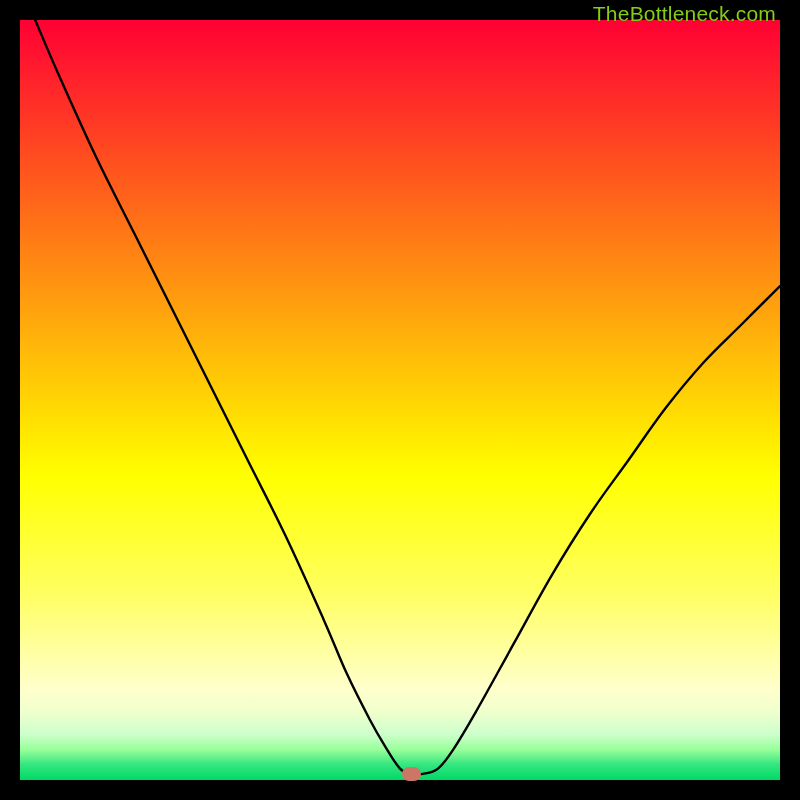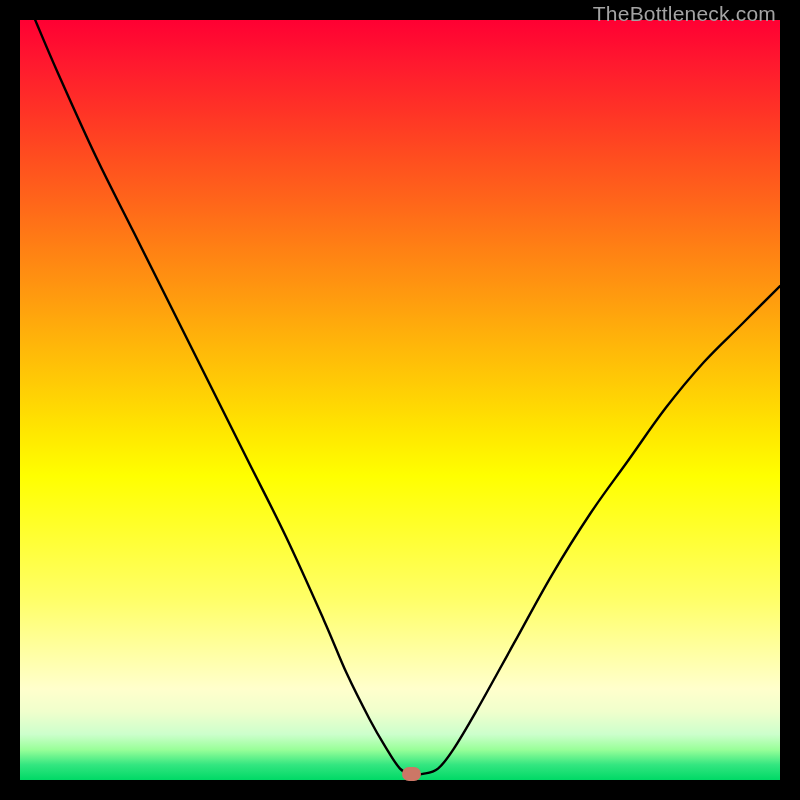--- a/index.html
+++ b/index.html
@@ -18,21 +18,21 @@
       #ffff00 60%,
       #ffff33 68%,
       #ffff66 76%,
       #ffff99 82%,
       #ffffcc 88%,
       #f0ffcc 91%,
       #ccffcc 94%,
       #99ff99 96%,
       #33e680 98%,
       #00d966 100%)}
-  .watermark{position:absolute;top:2px;right:24px;color:#a3a3a3;font-size:21px;font-weight:500;letter-spacing:0.2px}
+  .watermark{position:absolute;top:2px;right:24px;color:#84cc16;font-size:21px;font-weight:500;letter-spacing:0.2px}
   .curve{position:absolute;left:20px;top:20px;width:760px;height:760px}
   .marker{position:absolute;background:#cc7766;border-radius:7px}
 </style>
 </head>
 <body>
 
 <div class="frame">
   <div class="plot"></div>
 
   <svg class="curve" viewBox="0 0 760 760" preserveAspectRatio="none">

